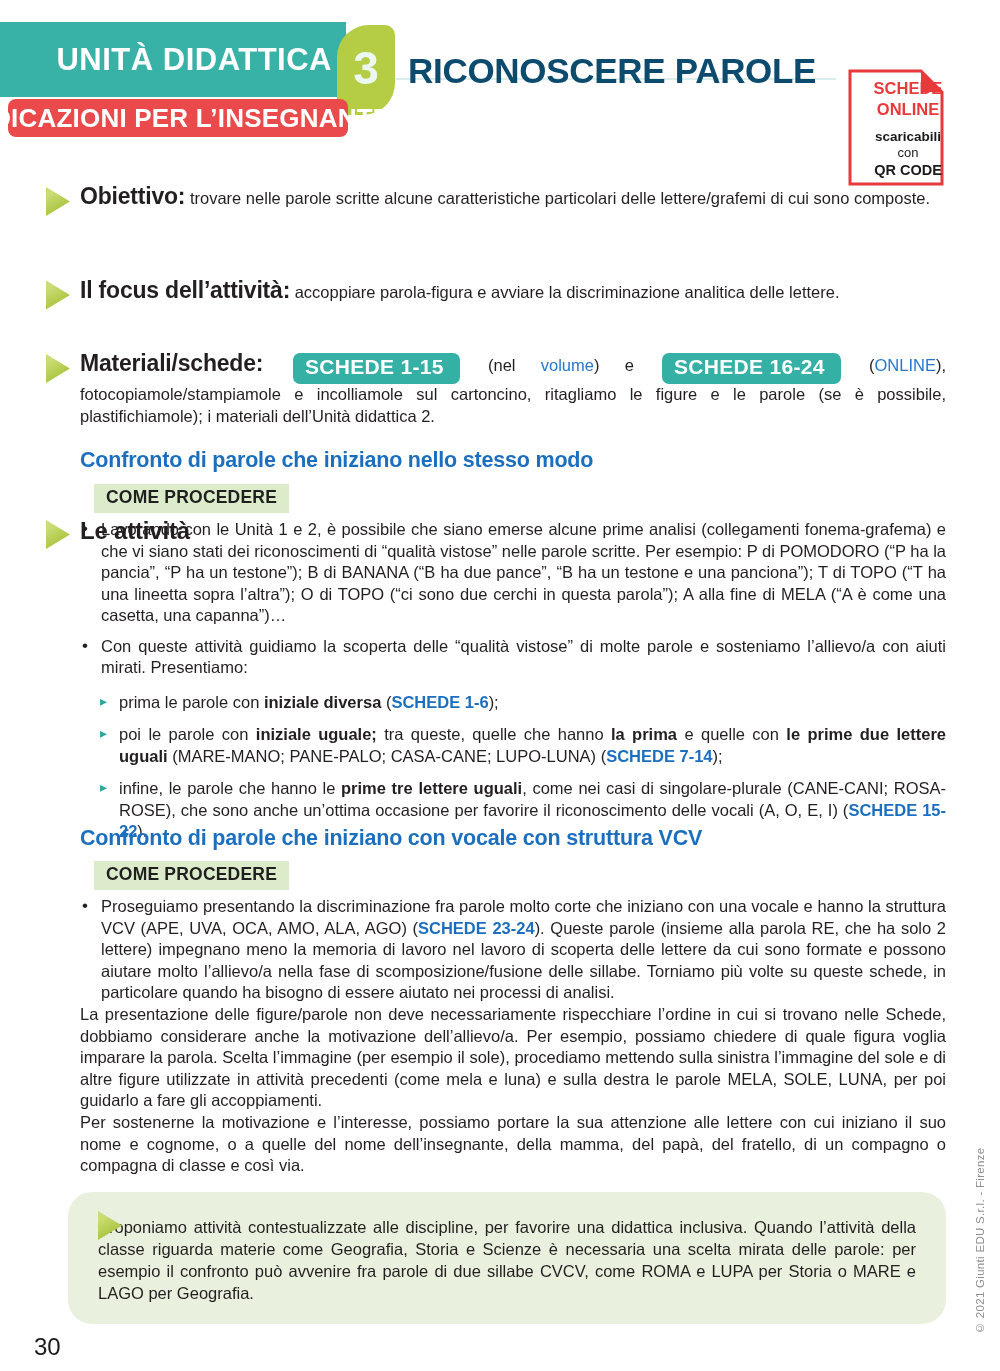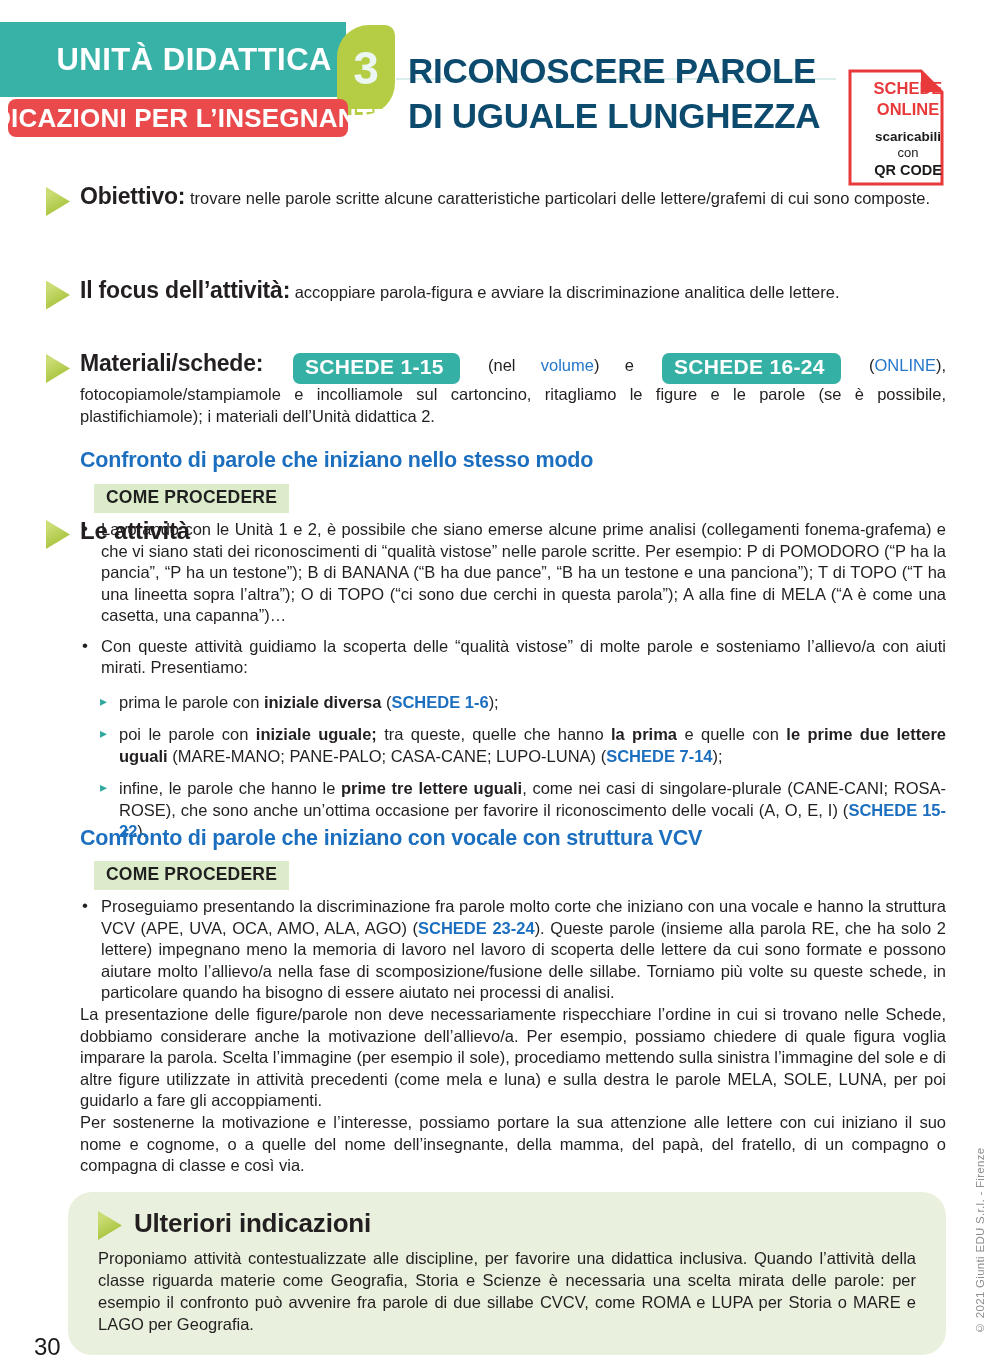--- a/index.html
+++ b/index.html
@@ -69,21 +69,20 @@
 </div>
 <div class="leaf">
   <span class="n">3</span>
 </div>
 <div class="band-red">
   <span class="t">INDICAZIONI PER L’INSEGNANTE</span>
 </div>
 <div class="hairline"></div>
 <div class="page-title">
   <div>RICONOSCERE PAROLE</div>
-  <div>DI UGUALE LUNGHEZZA</div>
 </div>
 <div class="paper">
   <svg width="96" height="117" viewBox="0 0 96 117">
     <path d="M2,2 L73,2 L94,23 L94,115 L2,115 Z" fill="#ffffff" stroke="#e8393b" stroke-width="3"></path>
     <path d="M73,2 L94,23 L73,23 Z" fill="#e8393b"></path>
   </svg>
   <div class="txt">
     <div class="red">SCHEDE</div>
     <div class="red">ONLINE</div>
     <div class="blk1">scaricabili</div>
@@ -153,19 +152,18 @@
     <span><span>Proseguiamo presentando la discriminazione fra parole molto corte che iniziano con una vocale e hanno la struttura VCV (APE, UVA, OCA, AMO, ALA, AGO) (</span><span class="seg-link">SCHEDE 23-24</span><span>). Queste parole (insieme alla parola RE, che ha solo 2 lettere) impegnano meno la memoria di lavoro nel lavoro di scoperta delle lettere da cui sono formate e possono aiutare molto l’allievo/a nella fase di scomposizione/fusione delle sillabe. Torniamo più volte su queste schede, in particolare quando ha bisogno di essere aiutato nei processi di analisi.</span></span>
   </div>
 </div>
 
 <div class="blk para" style="top:1004px">La presentazione delle figure/parole non deve necessariamente rispecchiare l’ordine in cui si trovano nelle Schede, dobbiamo considerare anche la motivazione dell’allievo/a. Per esempio, possiamo chiedere di quale figura voglia imparare la parola. Scelta l’immagine (per esempio il sole), procediamo mettendo sulla sinistra l’immagine del sole e di altre figure utilizzate in attività precedenti (come mela e luna) e sulla destra le parole MELA, SOLE, LUNA, per poi guidarlo a fare gli accoppiamenti.</div>
 <div class="blk para" style="top:1112px">Per sostenerne la motivazione e l’interesse, possiamo portare la sua attenzione alle lettere con cui iniziano il suo nome e cognome, o a quelle del nome dell’insegnante, della mamma, del papà, del fratello, di un compagno o compagna di classe e così via.</div>
 
 <div class="greenbox">
   <div class="h">
     <span class="arrow"></span>
-    <span>Ulteriori indicazioni</span>
   </div>
   <div class="para">Proponiamo attività contestualizzate alle discipline, per favorire una didattica inclusiva. Quando l’attività della classe riguarda materie come Geografia, Storia e Scienze è necessaria una scelta mirata delle parole: per esempio il confronto può avvenire fra parole di due sillabe CVCV, come ROMA e LUPA per Storia o MARE e LAGO per Geografia.</div>
 </div>
 
 <div class="pagenum">30</div>
 <div class="copyright">© 2021 Giunti EDU S.r.l. - Firenze</div>
 
 </body></html>

